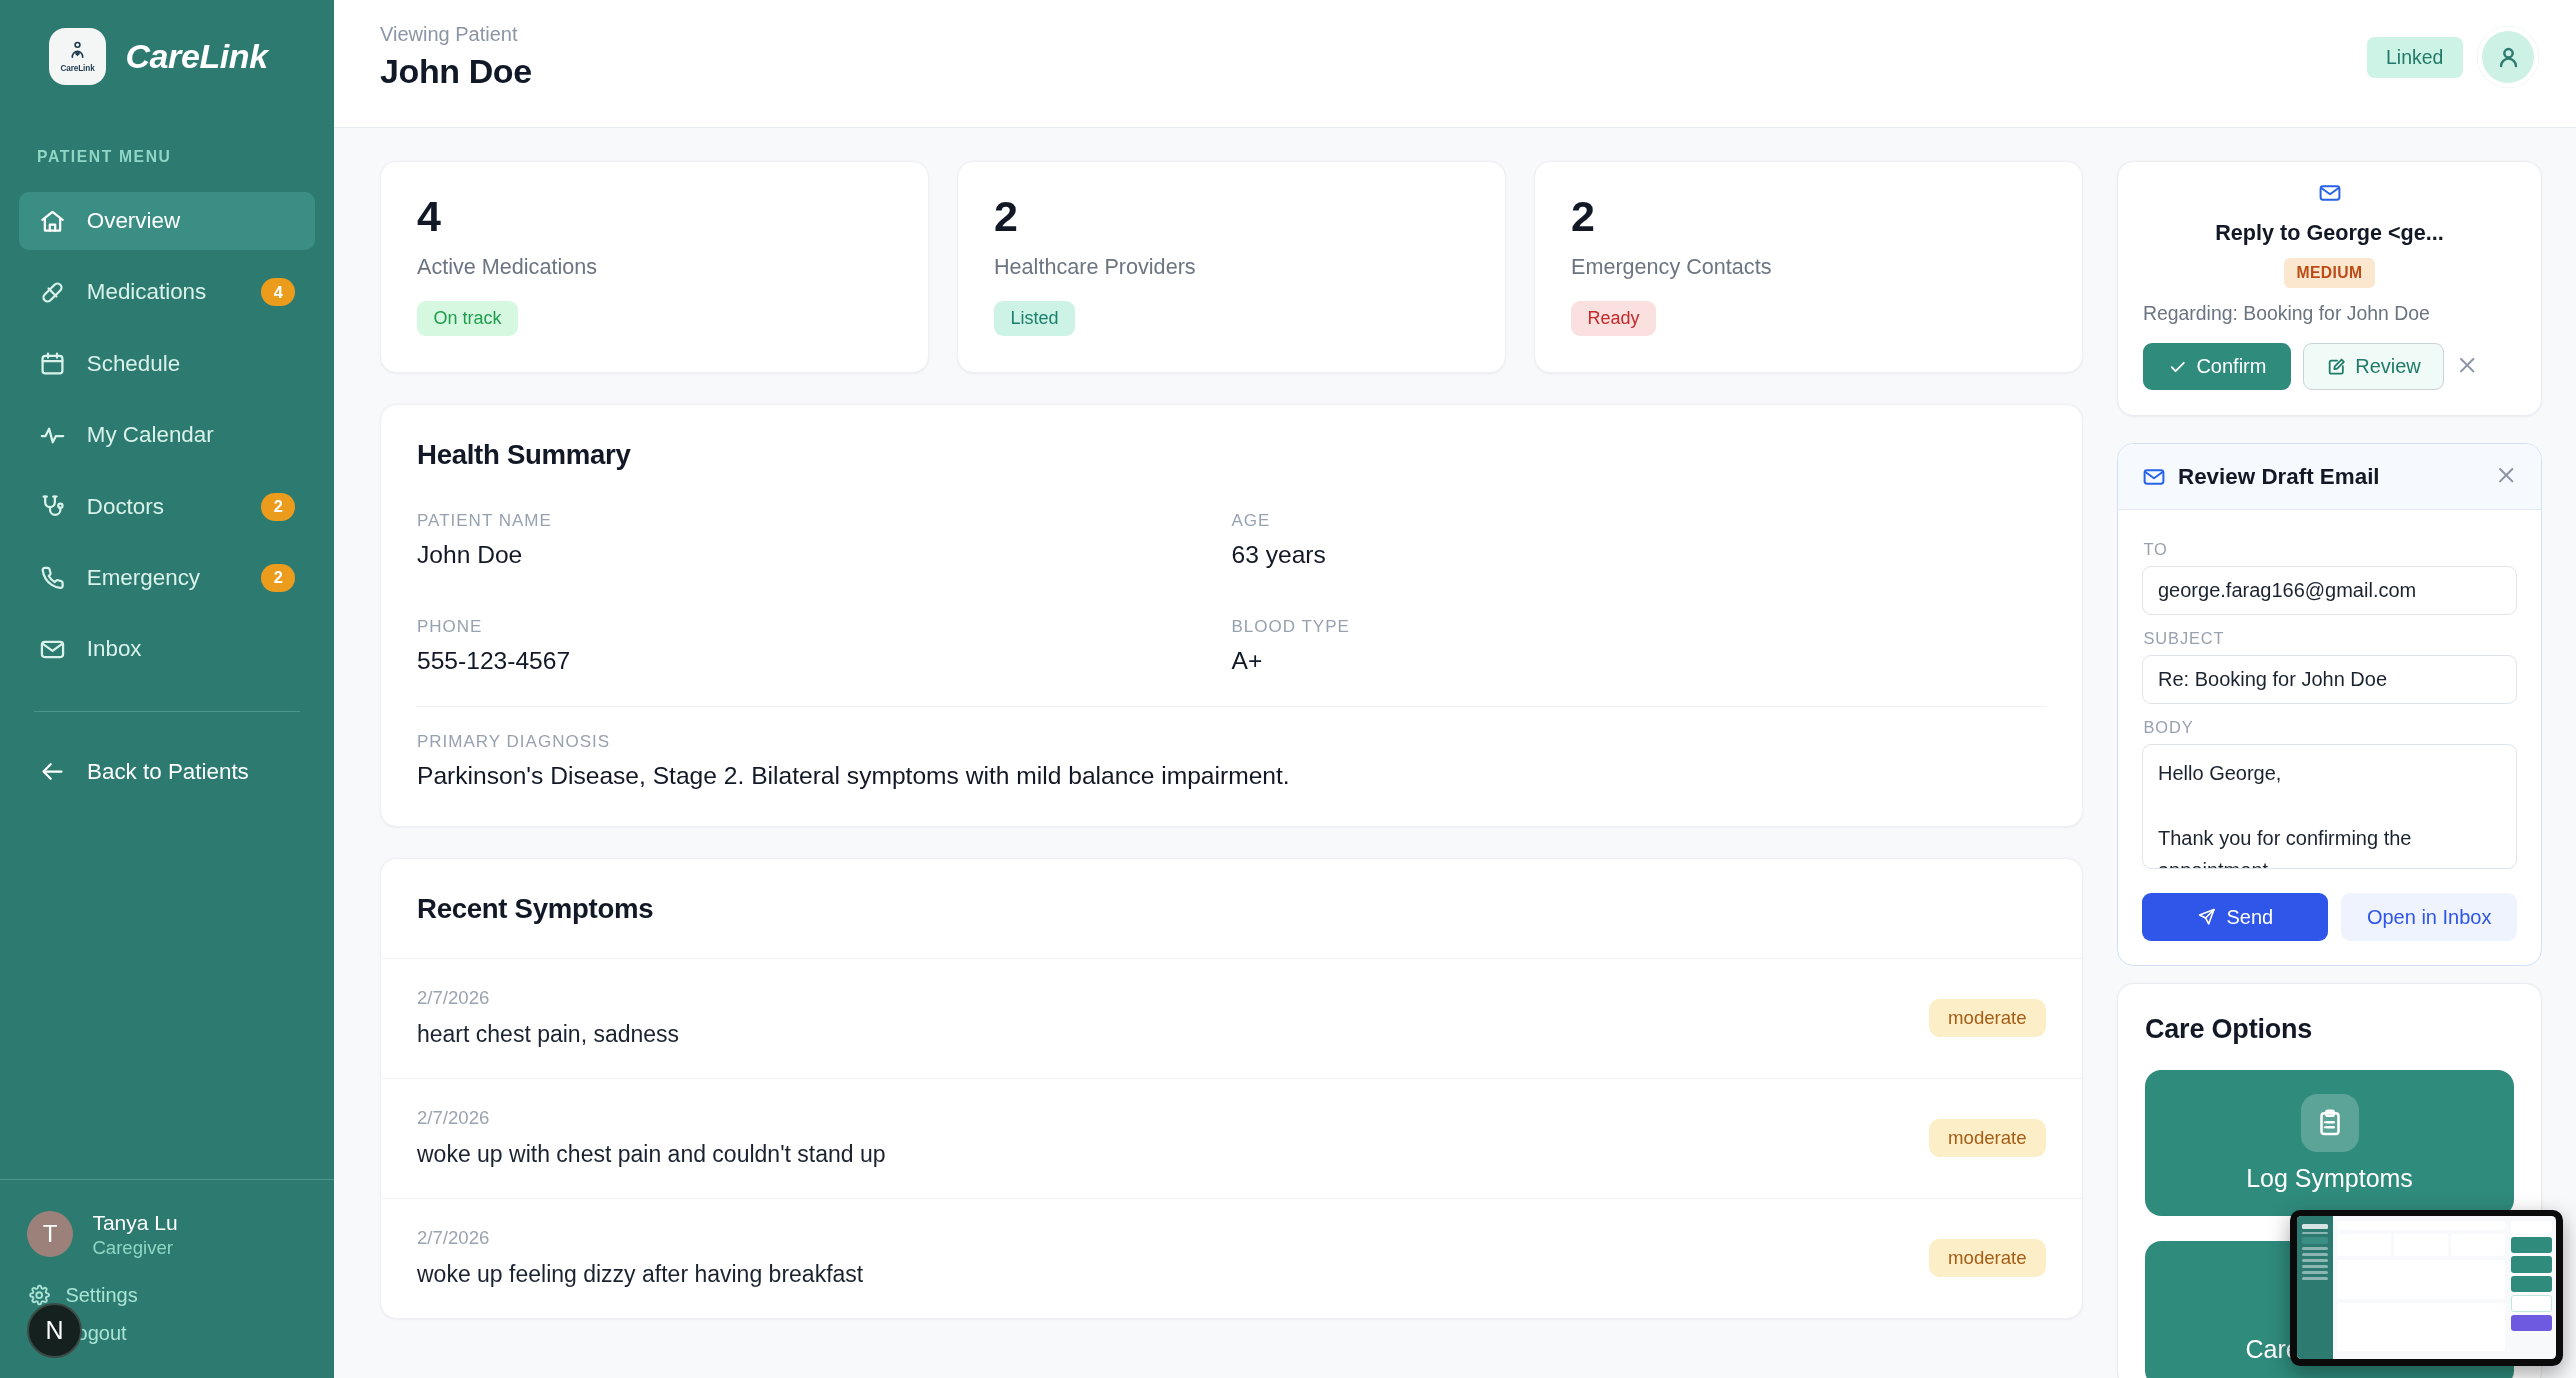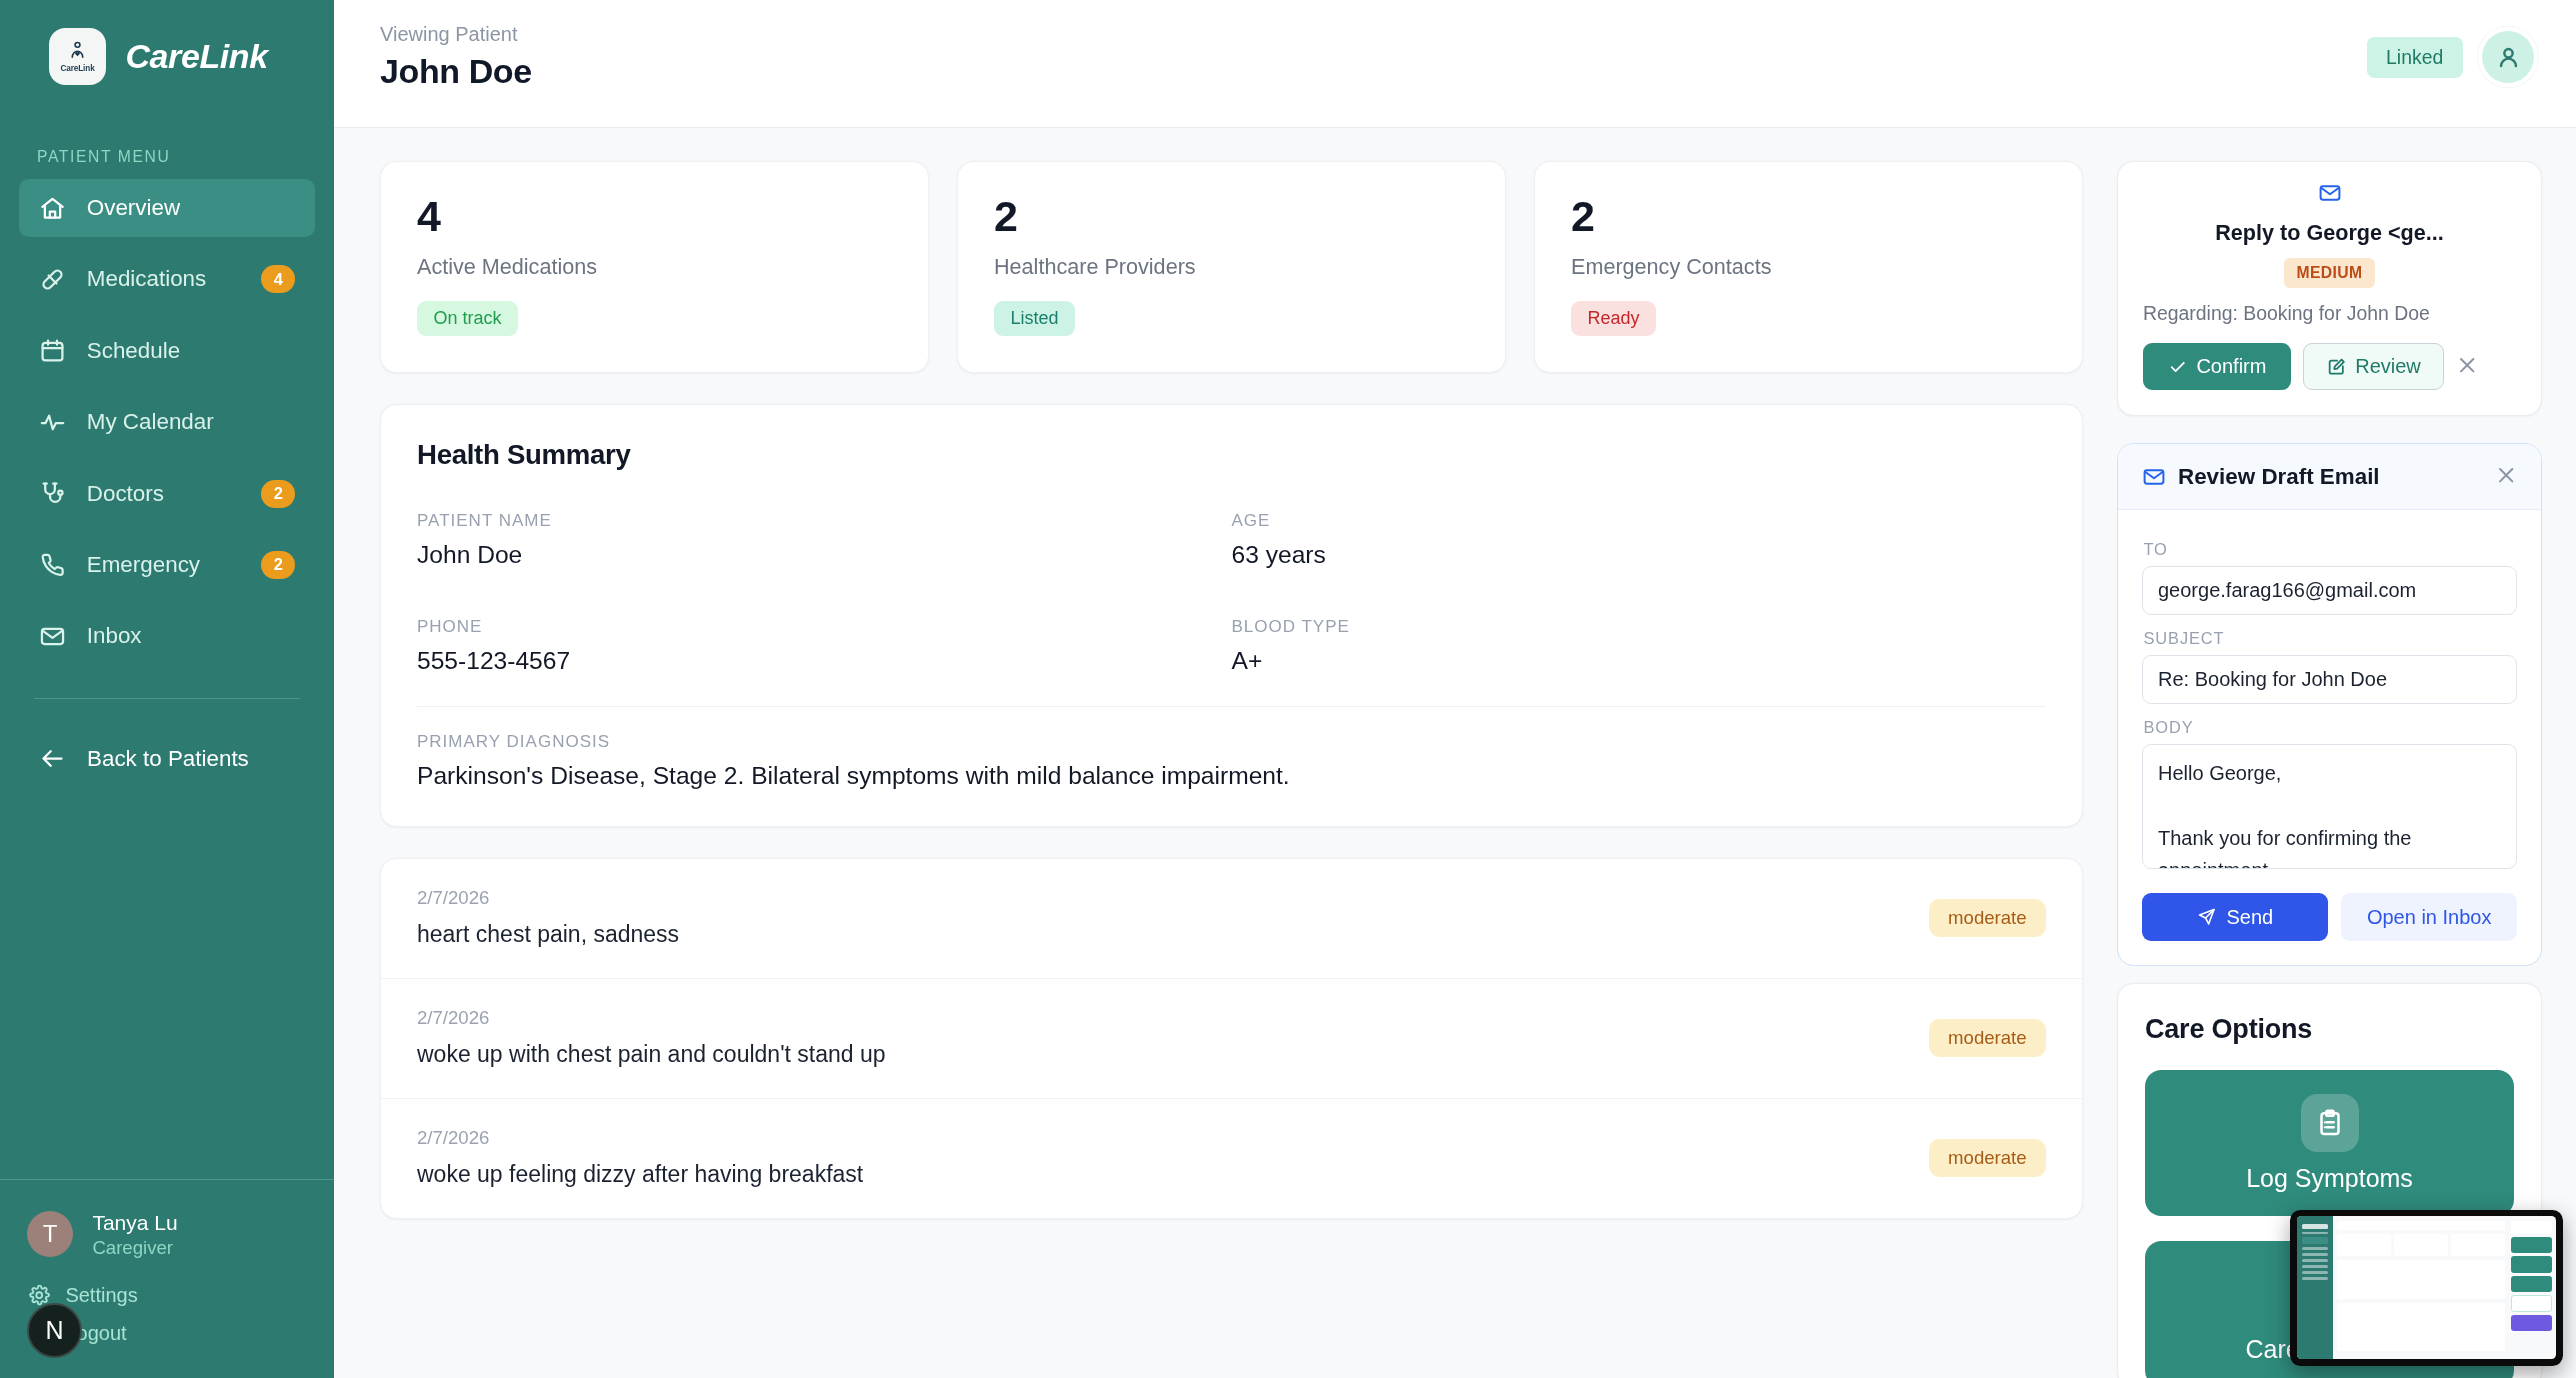--- a/index.html
+++ b/index.html
@@ -23,21 +23,21 @@
     width: 57px; height: 57px; border-radius: 16.4px; background: #f4f6f5;
     display: flex; flex-direction: column; align-items: center; justify-content: center;
     gap: 0.7px;
   }
   .brand-logo svg { display:block; }
   .brand-logo .lg-txt { font-size: 8.2px; font-weight: bold; color: #1d3a4f; letter-spacing:-0.1px; }
   .brand-name { font-size: 34px; font-weight: bold; font-style: italic; color: #ffffff; letter-spacing: -0.4px; }
 
   .menu-label {
     color: #8fd6c4; font-size: 15.7px; letter-spacing: 1.6px;
-    padding: 63px 0 13px 37px; font-weight: 400;
+    padding: 63px 0 26px 37px; font-weight: 700;
   }
   .nav { padding: 0 19.4px; }
   .nav-item {
     display: flex; align-items: center; gap: 21px;
     height: 58px; padding: 0 19.4px; border-radius: 12px;
     color: #d9f2ea; font-size: 22.4px; margin-bottom: 13.4px;
     position: relative; cursor: pointer;
   }
   .nav-item.active { background: #3a8e83; color: #ffffff; border-radius: 10px; }
   .nav-item .nv-ico { width: 27px; height: 27px; flex: 0 0 27px; display:flex; align-items:center; justify-content:center; }
@@ -449,20 +449,23 @@
             </div>
           </div>
           <div class="hs-sep"></div>
           <div class="hs-diag">
             <div class="hs-lbl">PRIMARY DIAGNOSIS</div>
             <div class="hs-val">Parkinson's Disease, Stage 2. Bilateral symptoms with mild balance impairment.</div>
           </div>
         </section>
 
         <section class="card panel">
+          <div class="sym-head">
+            <div class="panel-title">Recent Symptoms</div>
+          </div>
 
           <div class="sym-row">
             <div>
               <div class="sym-date">2/7/2026</div>
               <div class="sym-text">heart chest pain, sadness</div>
             </div>
             <span class="sev-chip">moderate</span>
           </div>
 
           <div class="sym-row">

